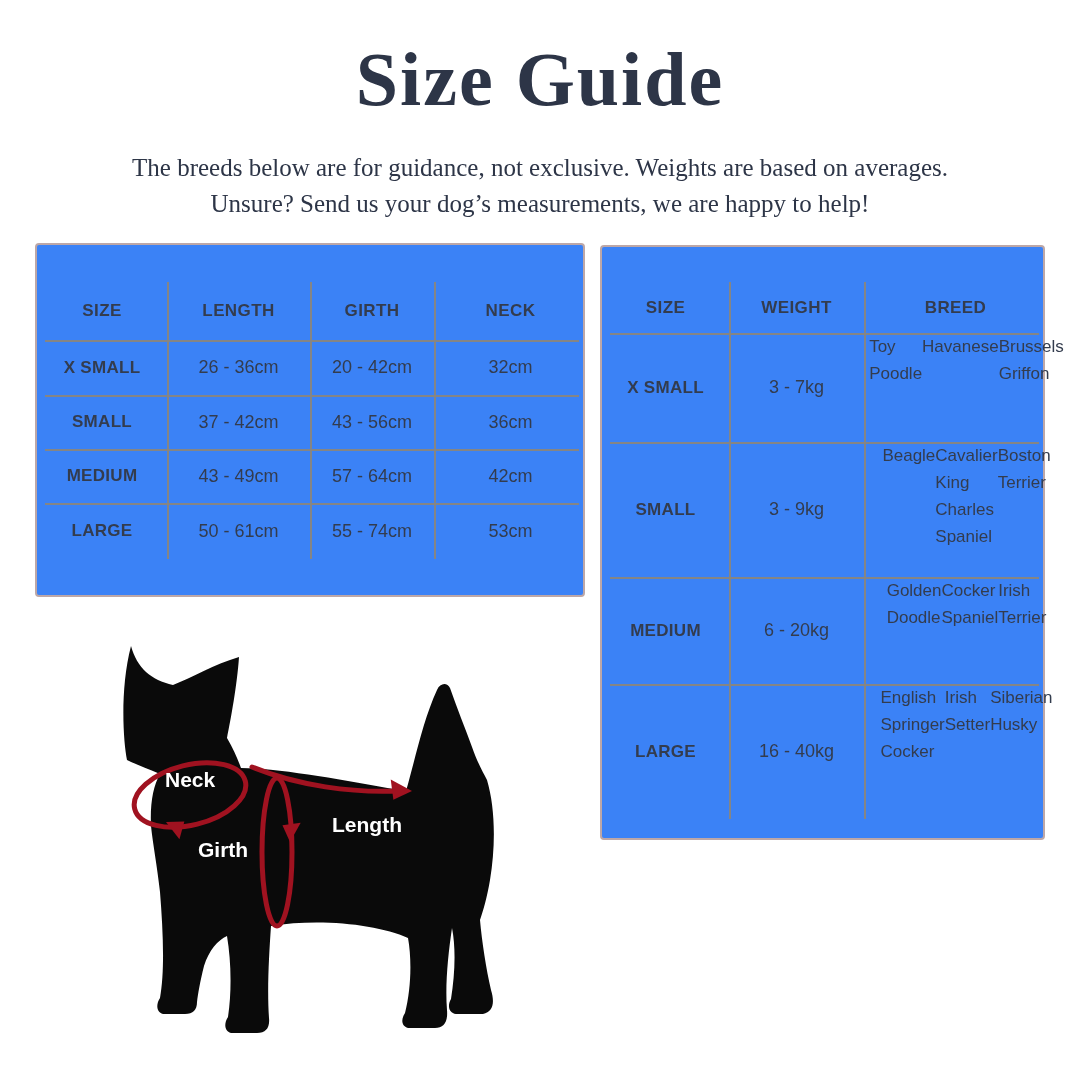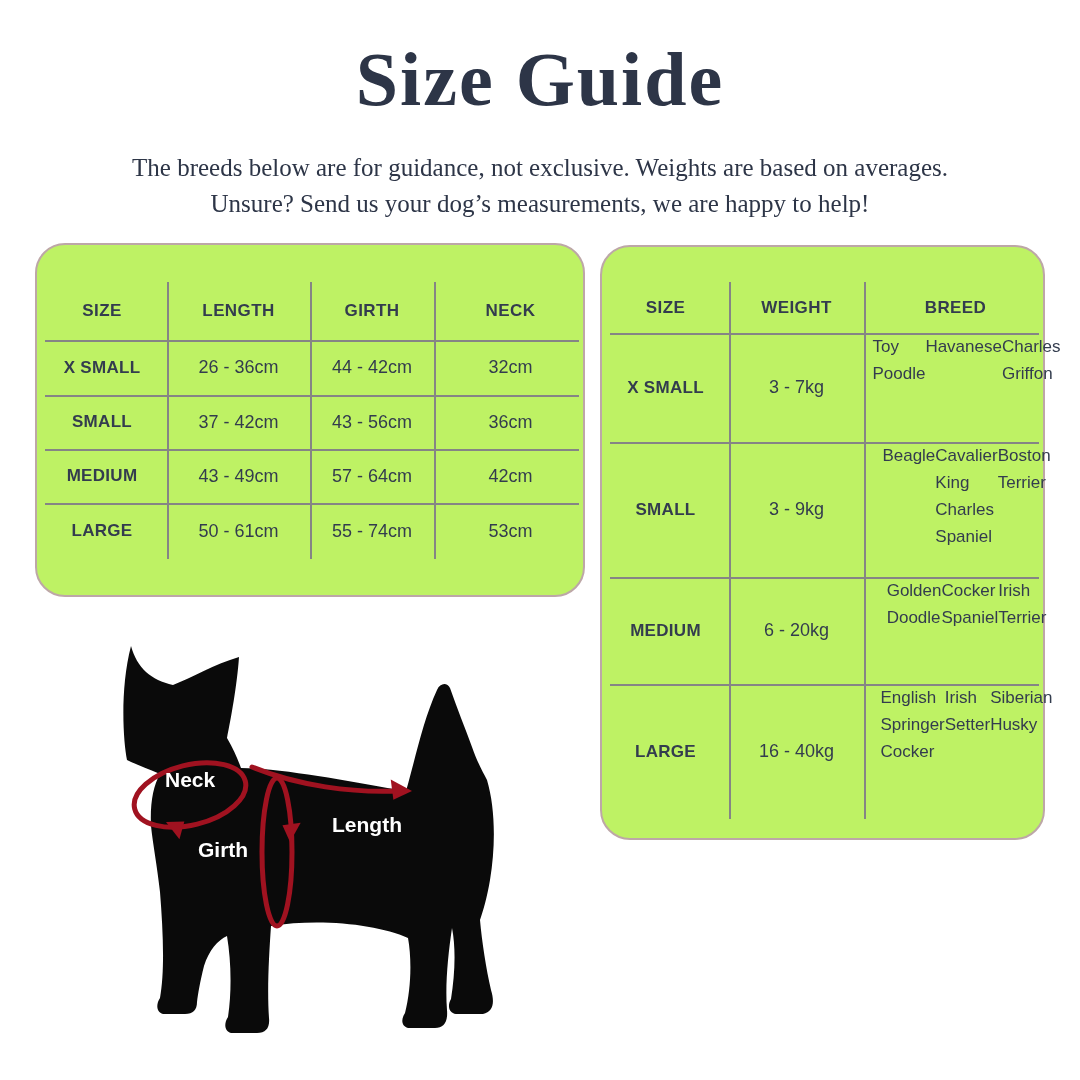--- a/index.html
+++ b/index.html
@@ -19,22 +19,22 @@
     font-family:"Liberation Serif","DejaVu Serif",serif;
     font-weight:700;font-size:76px;letter-spacing:2px;color:var(--navy);
   }
   .subtitle{
     position:absolute;top:150px;left:0;width:1080px;text-align:center;
     font-family:"Liberation Serif","DejaVu Serif",serif;
     font-size:25px;line-height:36px;color:var(--navy);
   }
 
   .card{
-    position:absolute;background:#bef264;
-    border:2px solid var(--border_pink);border-radius:30px;
+    position:absolute;background:#3b82f6;
+    border:2px solid var(--border_pink);border-radius:4px;
   }
   #left-card{left:35px;top:243px;width:550px;height:354px;}
   #right-card{left:600px;top:245px;width:445px;height:595px;}
 
   .vline,.hline{position:absolute;background:var(--grid_gray);}
   .vline{width:1.5px;}
   .hline{height:1.5px;}
 
   .tgrid{position:absolute;display:grid;}
   #left-grid{left:0;top:37px;width:550px;
@@ -82,21 +82,21 @@
   <div class="hline" style="top:258px;left:8px;width:534px;"></div>
 
   <div class="tgrid" id="left-grid">
     <div class="cell th">SIZE</div>
     <div class="cell th">LENGTH</div>
     <div class="cell th">GIRTH</div>
     <div class="cell th">NECK</div>
 
     <div class="cell sizecell">X SMALL</div>
     <div class="cell">26 - 36cm</div>
-    <div class="cell">44 - 42cm</div>
+    <div class="cell">20 - 42cm</div>
     <div class="cell">32cm</div>
 
     <div class="cell sizecell">SMALL</div>
     <div class="cell">37 - 42cm</div>
     <div class="cell">43 - 56cm</div>
     <div class="cell">36cm</div>
 
     <div class="cell sizecell">MEDIUM</div>
     <div class="cell">43 - 49cm</div>
     <div class="cell">57 - 64cm</div>
@@ -120,21 +120,21 @@
   <div class="tgrid" id="right-grid">
     <div class="cell th">SIZE</div>
     <div class="cell th">WEIGHT</div>
     <div class="cell th">BREED</div>
 
     <div class="cell sizecell">X SMALL</div>
     <div class="cell">3 - 7kg</div>
     <div class="cell breedcell">
       <div>Toy Poodle</div>
       <div>Havanese</div>
-      <div>Charles Griffon</div>
+      <div>Brussels Griffon</div>
     </div>
 
     <div class="cell sizecell">SMALL</div>
     <div class="cell">3 - 9kg</div>
     <div class="cell breedcell">
       <div>Beagle</div>
       <div>Cavalier King Charles Spaniel</div>
       <div>Boston Terrier</div>
     </div>
 

